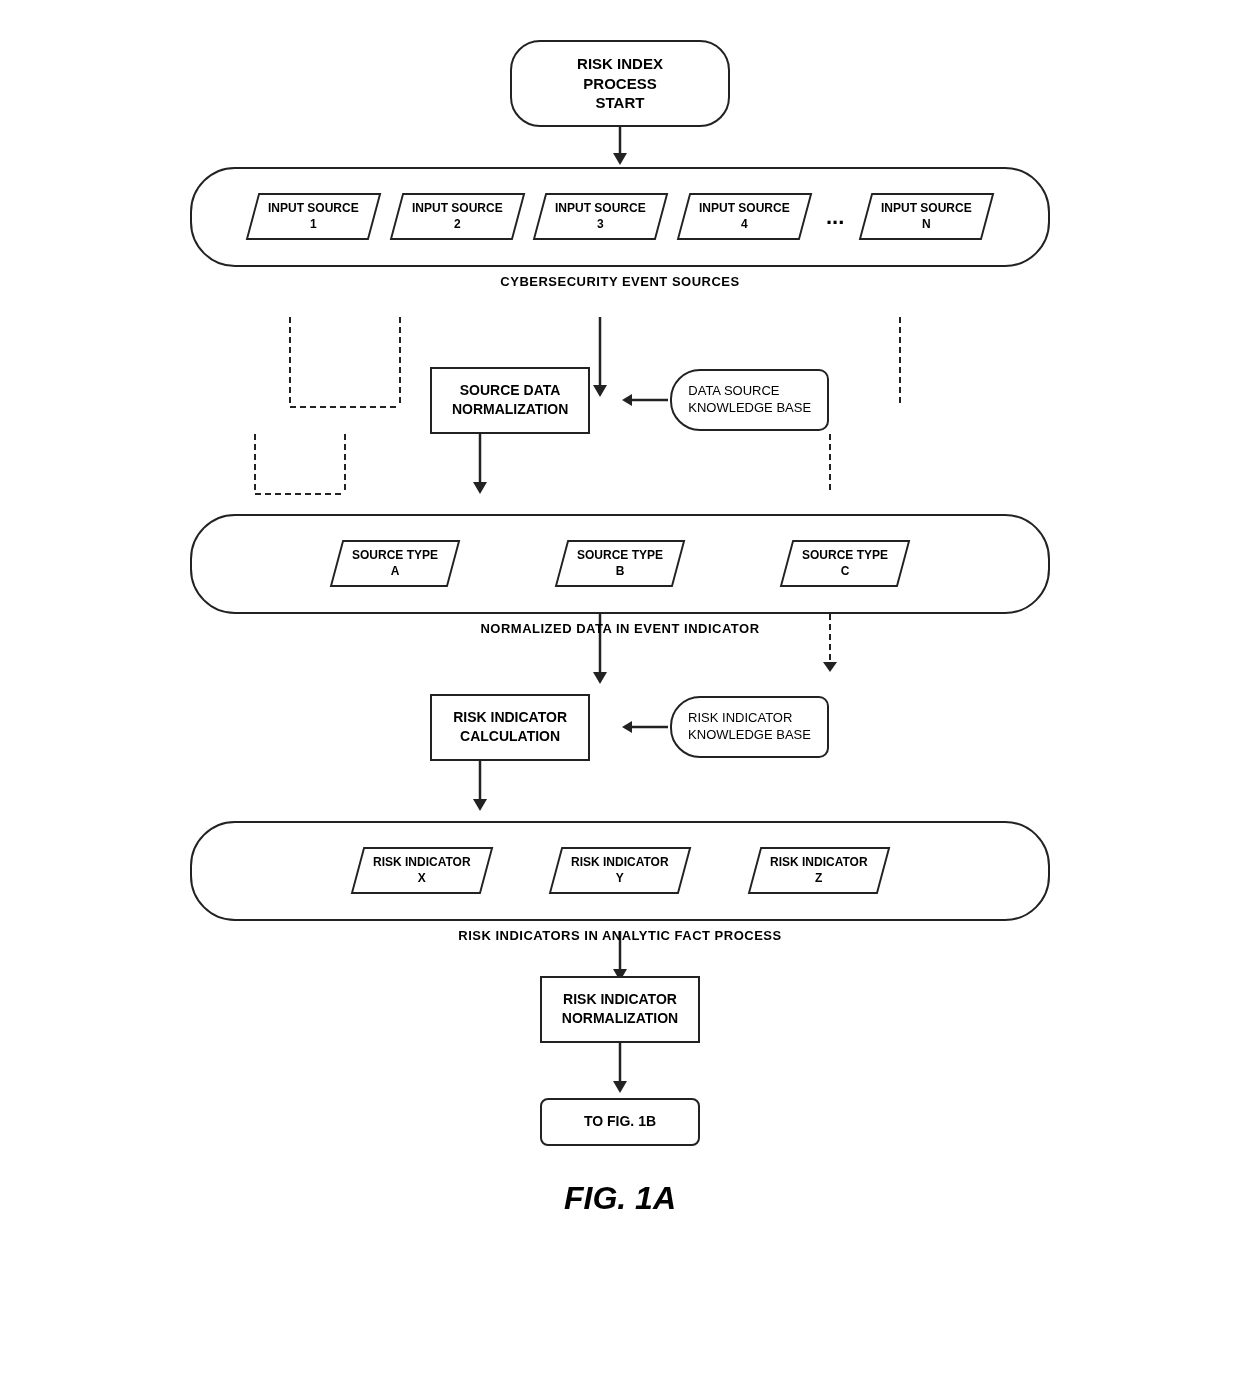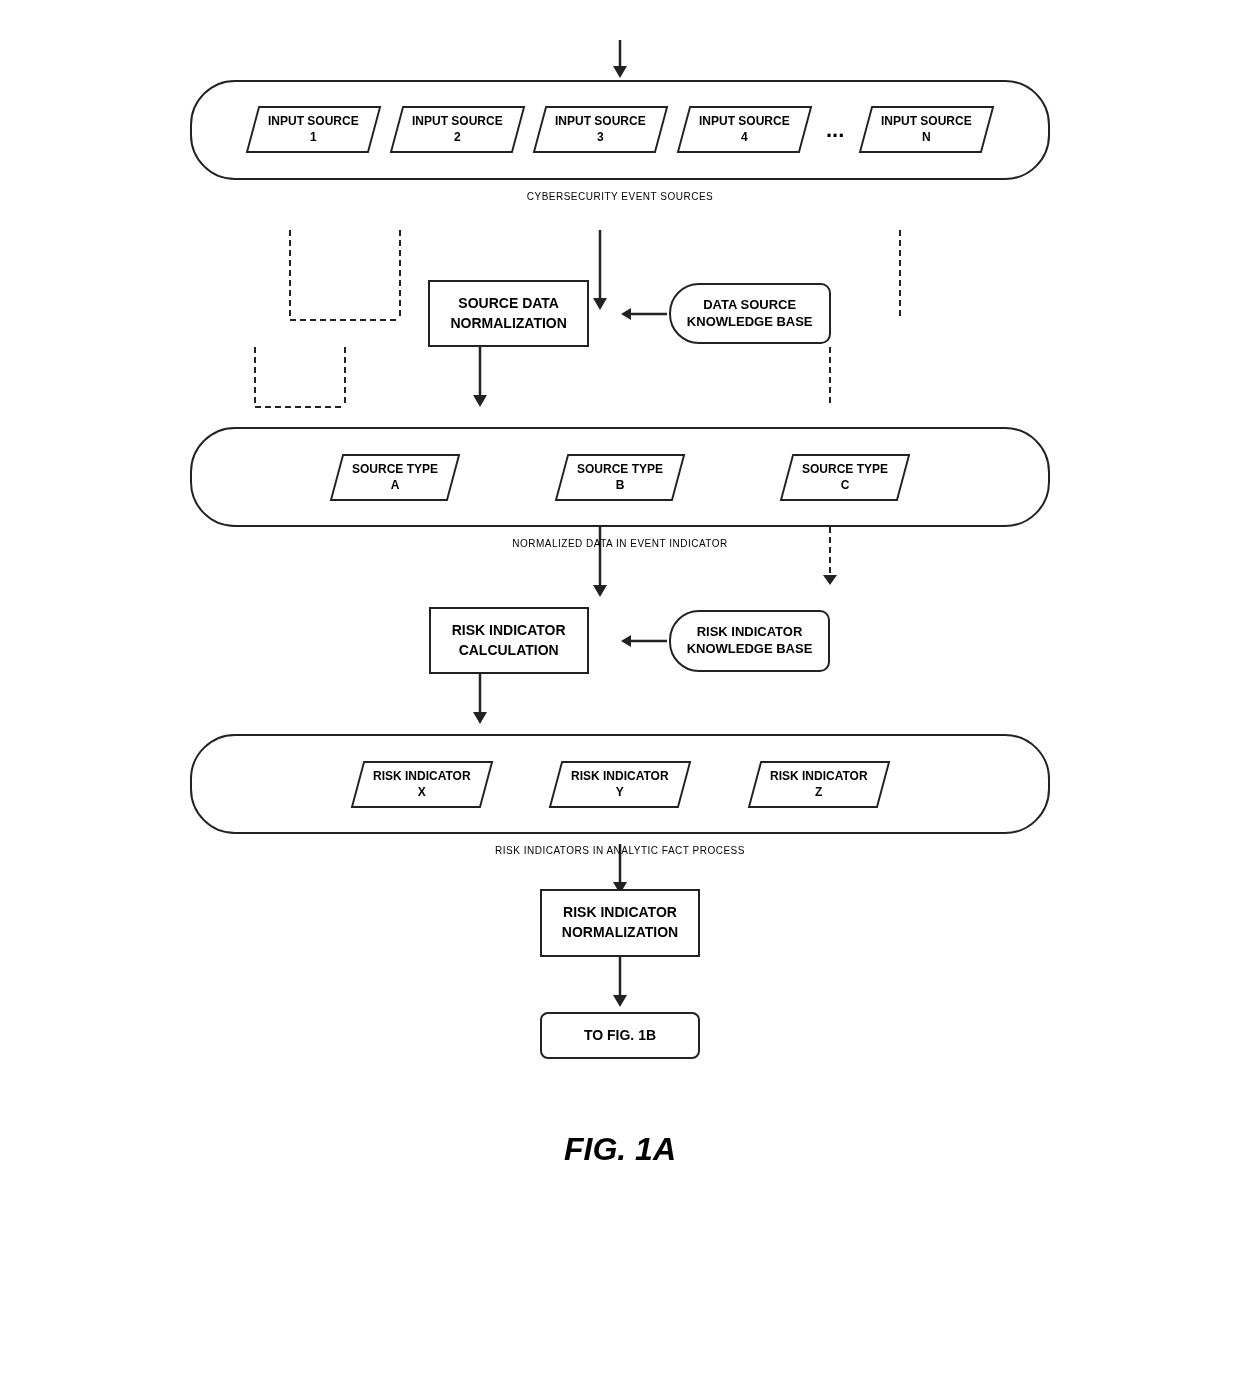--- a/index.html
+++ b/index.html
@@ -46,22 +46,22 @@
       display: flex;
       align-items: center;
       justify-content: space-around;
       padding: 0 30px;
     }
     .cylinder-label {
       position: absolute;
       bottom: -24px;
       left: 50%;
       transform: translateX(-50%);
-      font-size: 10px;
-      font-weight: normal;
+      font-size: 13px;
+      font-weight: bold;
       white-space: nowrap;
       letter-spacing: 0.5px;
     }
 
     
     .parallelogram {
       border: 2px solid #222;
       background: #fff;
       transform: skewX(-15deg);
       padding: 6px 14px;
@@ -86,42 +86,41 @@
       font-weight: bold;
       line-height: 1.4;
       min-width: 160px;
     }
 
     
     .db-shape {
       border: 2.5px solid #222;
       background: #fff;
       padding: 12px 16px;
-      text-align: center;
       font-size: 13px;
-      font-weight: bold;
+      font-weight: normal;
       line-height: 1.3;
       border-radius: 30px 10px 10px 30px;
       min-width: 150px;
       position: relative;
     }
 
     
     .middle-row {
       display: flex;
       align-items: center;
       gap: 30px;
       position: relative;
       margin-left: 19px;
     }
 
     .fig-label {
       font-size: 32px;
       font-weight: bold;
-      margin-top: 72px;
+      margin-top: 34px;
       font-style: italic;
     }
 
     
     .ellipsis {
       font-size: 22px;
       font-weight: bold;
       align-self: center;
     }
 
@@ -147,20 +146,24 @@
       justify-content: space-around;
       width: 100%;
       padding: 0 100px;
     }
   </style>
 </head>
 <body>
 
 <div class="diagram-container">
 
+  <div class="start-node">
+    <span style="white-space:pre-line;">RISK INDEX PROCESS
+START</span>
+  </div>
 
   <svg width="20" height="40">
     <line x1="10" y1="0" x2="10" y2="28" stroke="#222" stroke-width="2.5"></line>
     <polygon points="3,26 17,26 10,38" fill="#222"></polygon>
   </svg>
 
   <div style="position:relative; width:860px;">
     <div class="cylinder" style="width:860px; height:100px;">
       <div class="input-sources-row">
         <div class="parallelogram"><span style="white-space:pre-line;">INPUT SOURCE

